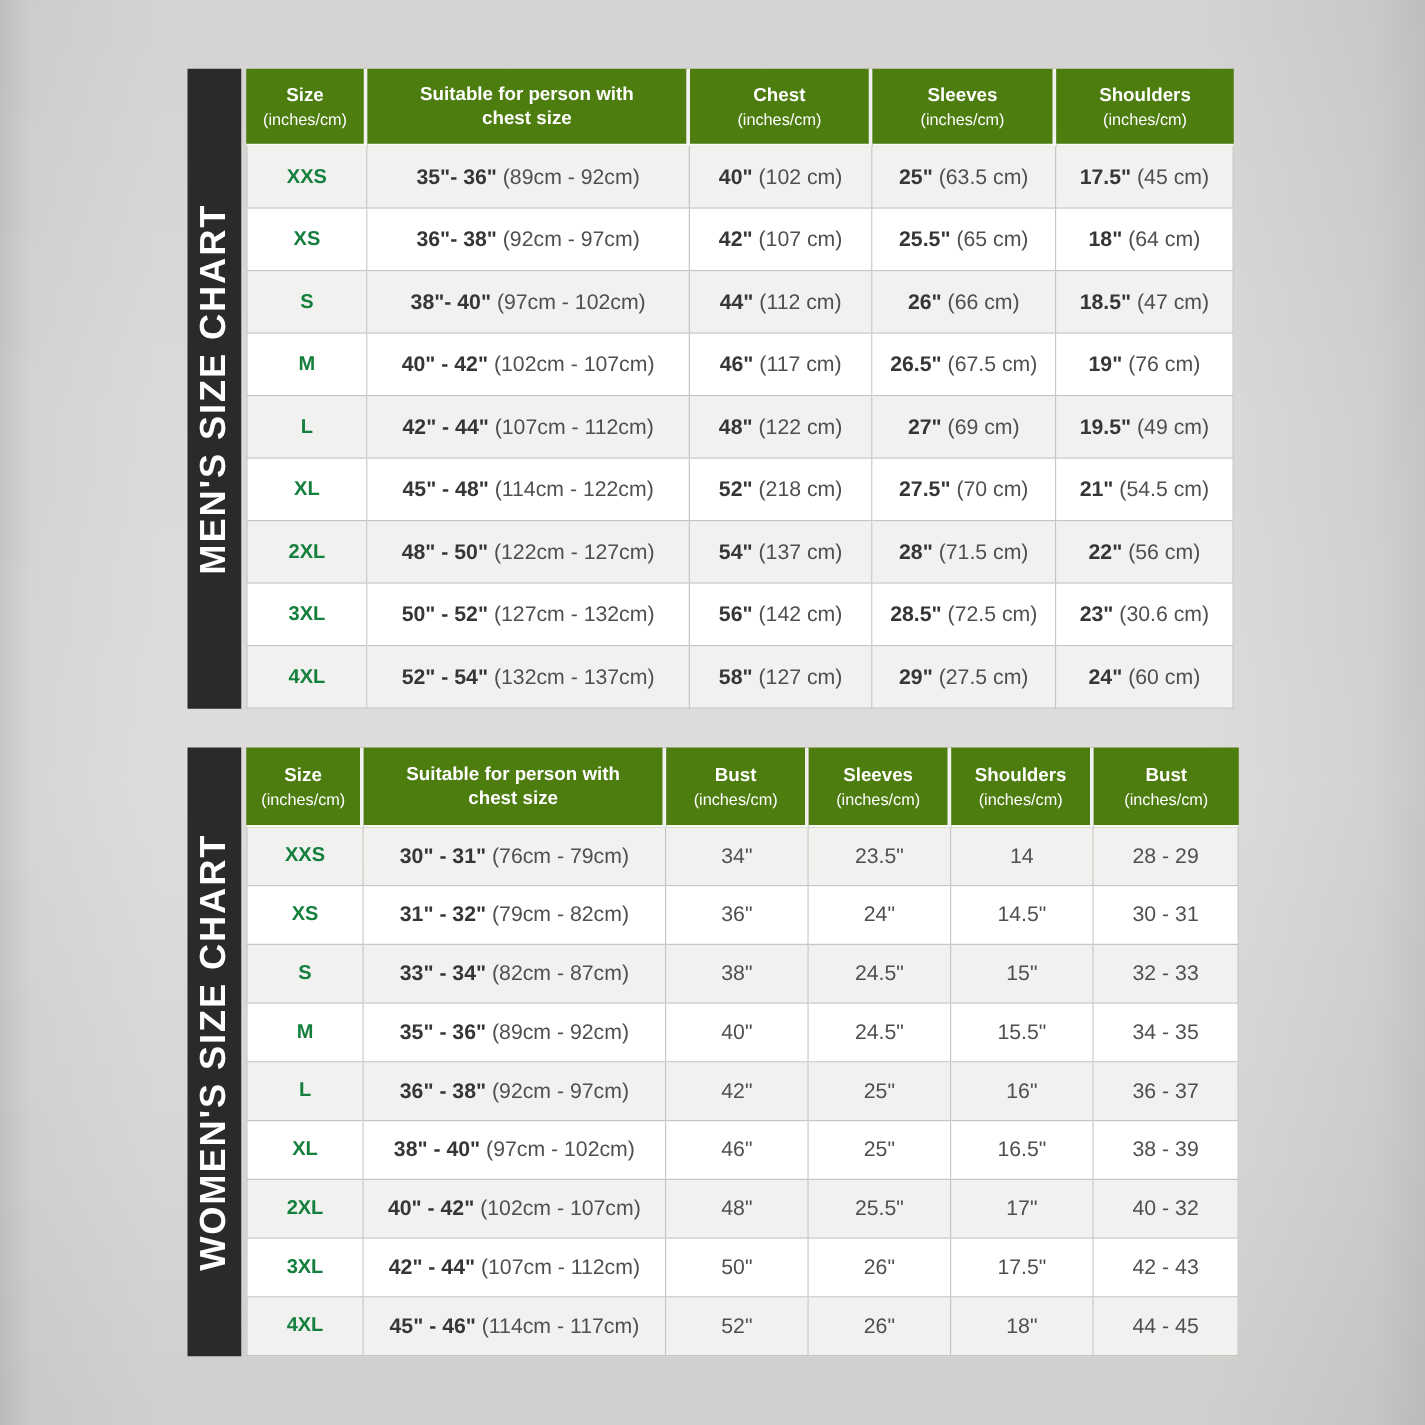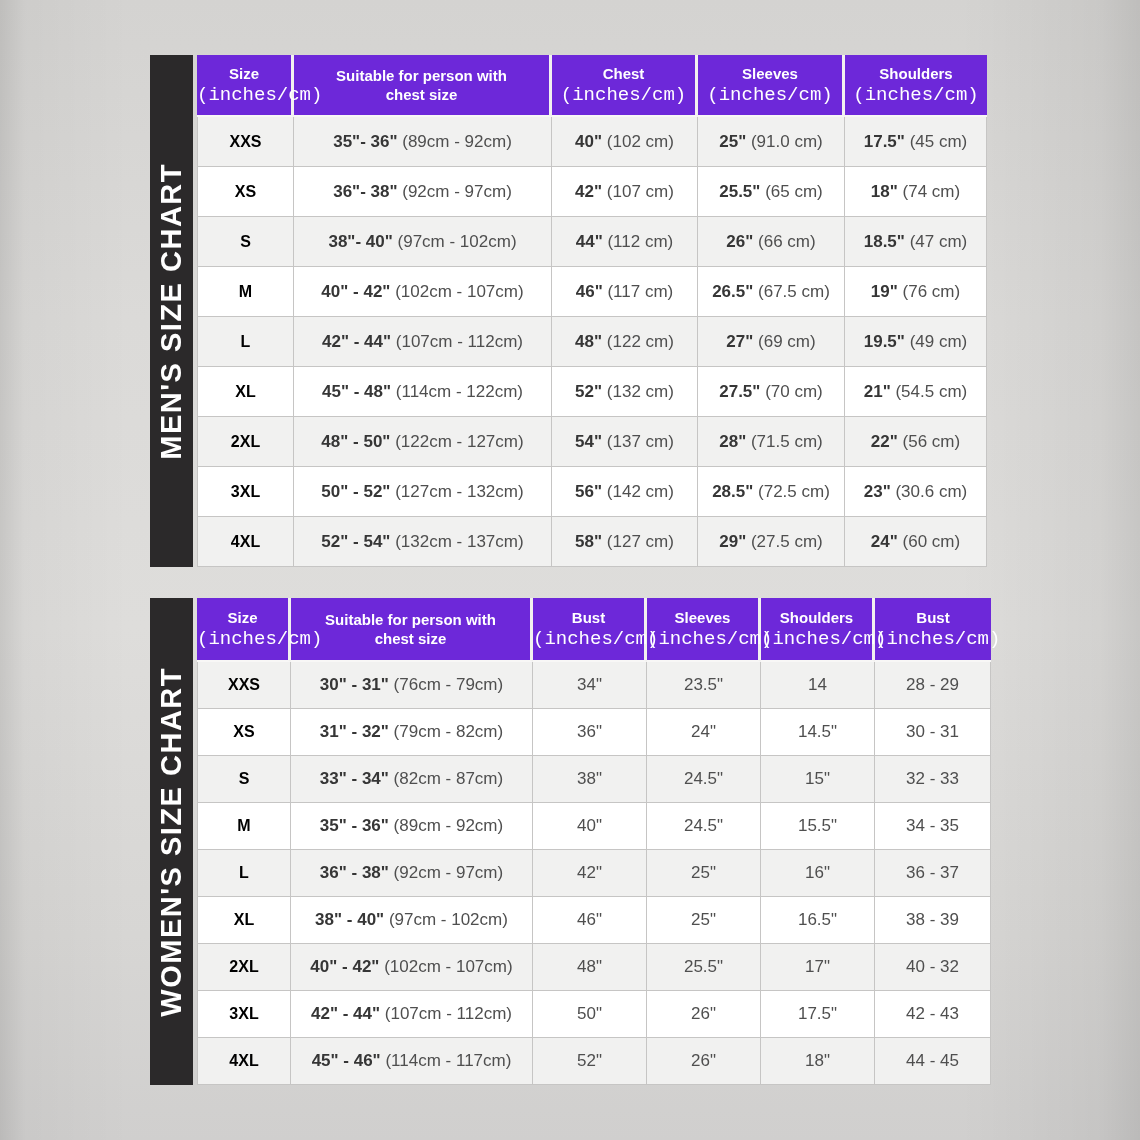--- a/index.html
+++ b/index.html
@@ -25,38 +25,38 @@
     writing-mode: vertical-rl; transform: rotate(180deg);
     color: #ffffff; font-weight: bold; font-size: 29px; letter-spacing: 1.5px;
     white-space: nowrap;
   }
 
   table.size-table { border-collapse: separate; border-spacing: 0; table-layout: fixed; }
   .mens   table.size-table { width: 790px; }
   .womens table.size-table { width: 794px; }
   th, td { box-sizing: border-box; }
   th {
-    background: #6d28d9; color: #ffffff; text-align: center; vertical-align: middle;
-    padding: 4px 0; border-right: 3px solid #f2f1ef; border-bottom: 2px solid #f8f7f6;
+    background: #4d7c0f; color: #ffffff; text-align: center; vertical-align: middle;
+    padding: 4px 12px; border-right: 3px solid #f2f1ef; border-bottom: 2px solid #f8f7f6;
   }
   th:last-child { border-right: none; }
   .h-title { font-size: 15px; font-weight: bold; line-height: 1.3; }
-  .h-sub   { font-size: 19px; font-weight: normal; margin-top: 1px; font-family: Liberation Mono, monospace; }
+  .h-sub   { font-size: 13px; font-weight: normal; margin-top: 1px; }
   .th-suitable .h-title { max-width: 200px; margin: 0 auto; }
 
   td {
     background: #ffffff; text-align: center; vertical-align: middle;
     font-size: 17px; color: #4d4d4d; padding: 0 4px;
     border-right: 1px solid #c6c5c4; border-bottom: 1px solid #c6c5c4;
   }
   td:first-child { border-left: 1px solid #c6c5c4; }
   tr.alt td { background: #f1f1f0; }
   td .b { font-weight: bold; color: #363636; }
   td .r { font-weight: normal; color: #4f4f4f; }
-  td.size-cell { font-weight: bold; font-size: 16px; color: #000000; }
+  td.size-cell { font-weight: bold; font-size: 16px; color: #15803d; }
 </style>
 </head>
 <body>
 
 <div class="canvas">
 
   <section class="chart-block mens">
     <div class="banner">
       <span class="banner-text">MEN'S SIZE CHART</span>
     </div>
@@ -89,29 +89,29 @@
               <div class="h-title">Shoulders</div>
               <div class="h-sub">(inches/cm)</div>
             </th>
           </tr>
         </thead>
         <tbody>
           <tr class="alt" style="height: 50px;">
             <td class="size-cell">XXS</td>
             <td><span class="b">35"- 36"</span> <span class="r">(89cm - 92cm)</span></td>
             <td><span class="b">40"</span> <span class="r">(102 cm)</span></td>
-            <td><span class="b">25"</span> <span class="r">(91.0 cm)</span></td>
+            <td><span class="b">25"</span> <span class="r">(63.5 cm)</span></td>
             <td><span class="b">17.5"</span> <span class="r">(45 cm)</span></td>
           </tr>
           <tr style="height: 50px;">
             <td class="size-cell">XS</td>
             <td><span class="b">36"- 38"</span> <span class="r">(92cm - 97cm)</span></td>
             <td><span class="b">42"</span> <span class="r">(107 cm)</span></td>
             <td><span class="b">25.5"</span> <span class="r">(65 cm)</span></td>
-            <td><span class="b">18"</span> <span class="r">(74 cm)</span></td>
+            <td><span class="b">18"</span> <span class="r">(64 cm)</span></td>
           </tr>
           <tr class="alt" style="height: 50px;">
             <td class="size-cell">S</td>
             <td><span class="b">38"- 40"</span> <span class="r">(97cm - 102cm)</span></td>
             <td><span class="b">44"</span> <span class="r">(112 cm)</span></td>
             <td><span class="b">26"</span> <span class="r">(66 cm)</span></td>
             <td><span class="b">18.5"</span> <span class="r">(47 cm)</span></td>
           </tr>
           <tr style="height: 50px;">
             <td class="size-cell">M</td>
@@ -123,21 +123,21 @@
           <tr class="alt" style="height: 50px;">
             <td class="size-cell">L</td>
             <td><span class="b">42" - 44"</span> <span class="r">(107cm - 112cm)</span></td>
             <td><span class="b">48"</span> <span class="r">(122 cm)</span></td>
             <td><span class="b">27"</span> <span class="r">(69 cm)</span></td>
             <td><span class="b">19.5"</span> <span class="r">(49 cm)</span></td>
           </tr>
           <tr style="height: 50px;">
             <td class="size-cell">XL</td>
             <td><span class="b">45" - 48"</span> <span class="r">(114cm - 122cm)</span></td>
-            <td><span class="b">52"</span> <span class="r">(132 cm)</span></td>
+            <td><span class="b">52"</span> <span class="r">(218 cm)</span></td>
             <td><span class="b">27.5"</span> <span class="r">(70 cm)</span></td>
             <td><span class="b">21"</span> <span class="r">(54.5 cm)</span></td>
           </tr>
           <tr class="alt" style="height: 50px;">
             <td class="size-cell">2XL</td>
             <td><span class="b">48" - 50"</span> <span class="r">(122cm - 127cm)</span></td>
             <td><span class="b">54"</span> <span class="r">(137 cm)</span></td>
             <td><span class="b">28"</span> <span class="r">(71.5 cm)</span></td>
             <td><span class="b">22"</span> <span class="r">(56 cm)</span></td>
           </tr>

